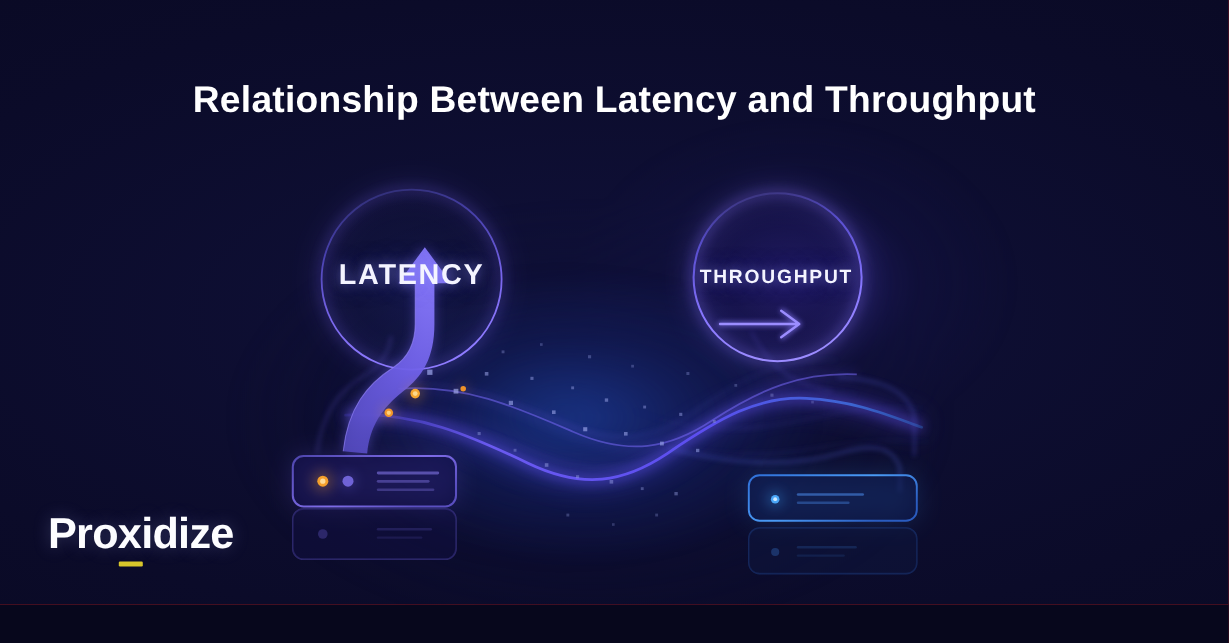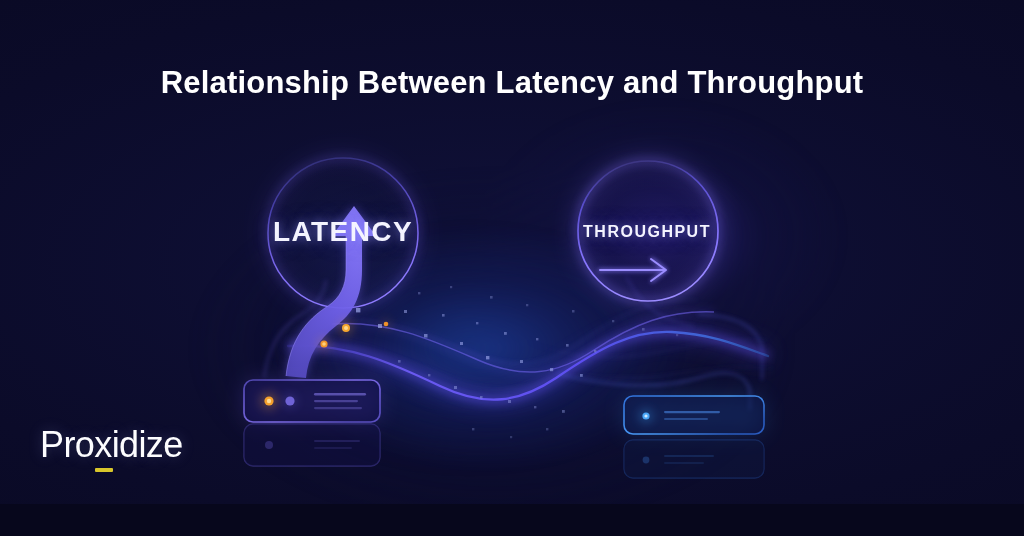--- a/index.html
+++ b/index.html
@@ -76,39 +76,39 @@
     color: #f4f4ff;
     font-weight: bold;
     text-align: center;
     white-space: nowrap;
     text-shadow: 0 0 10px rgba(150,150,255,0.55), 0 0 22px rgba(110,110,240,0.35);
   }
   .lbl-latency {
     left: 30px;
     top: 88px;
     width: 170px;
-    font-size: 28px;
+    font-size: 24px;
     letter-spacing: 1.4px;
   }
   .lbl-throughput {
     left: 324px;
     top: 95px;
     width: 190px;
     font-size: 16px;
     letter-spacing: 1.5px;
   }
 
   
   .logo {
     position: absolute;
     left: 40px;
     bottom: 38px;
     color: #fdfdff;
     font-size: 36px;
-    font-weight: normal;
+    font-weight: bold;
     letter-spacing: -0.6px;
     text-shadow: 0 0 14px rgba(170,180,255,0.25);
     margin-top: 19px;
   }
   .logo .mark-x {
     position: relative;
     display: inline-block;
   }
   .logo .mark-x::after {
     content: "";

